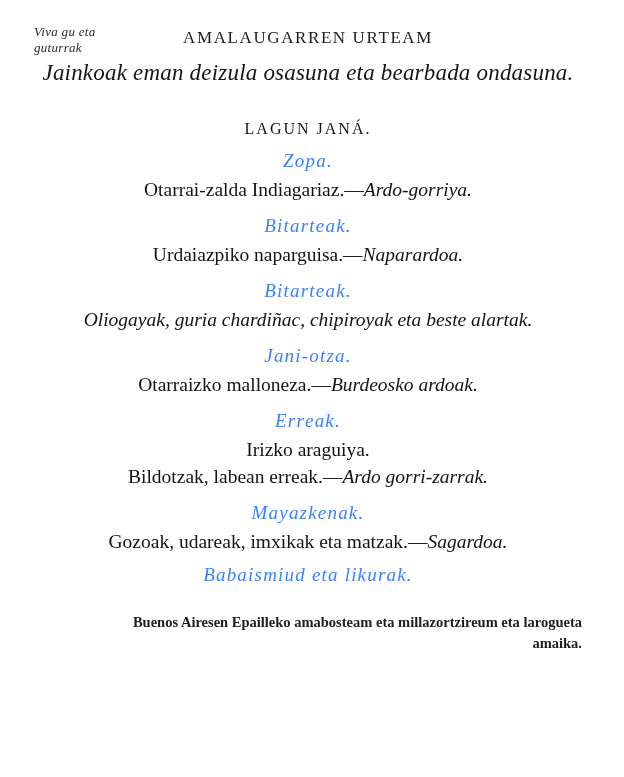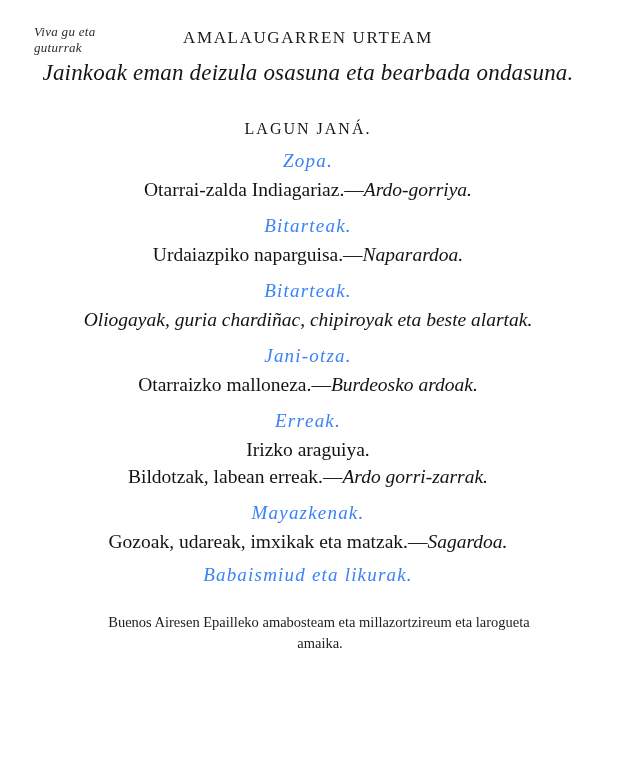--- a/index.html
+++ b/index.html
@@ -94,21 +94,22 @@
   }
   .blurred {
     filter: blur(0.35px);
     opacity: 0.93;
   }
   .closing {
     margin: 26px 18px 0 18px;
     font-size: 14.5px;
     line-height: 1.5;
     color: #1d1d1d;
-    text-align: center;
+    text-align: right;
+    font-weight: bold;
   }
   .closing .l1 { display: block; padding-left: 22px; }
   .closing .l2 { display: block; margin-left: 24px; }
   .fade-right {
     position: absolute;
     right: 0;
     top: 690px;
     width: 30px;
     height: 40px;
     background: linear-gradient(to right, rgba(255,255,255,0), rgba(255,255,255,0.9));

